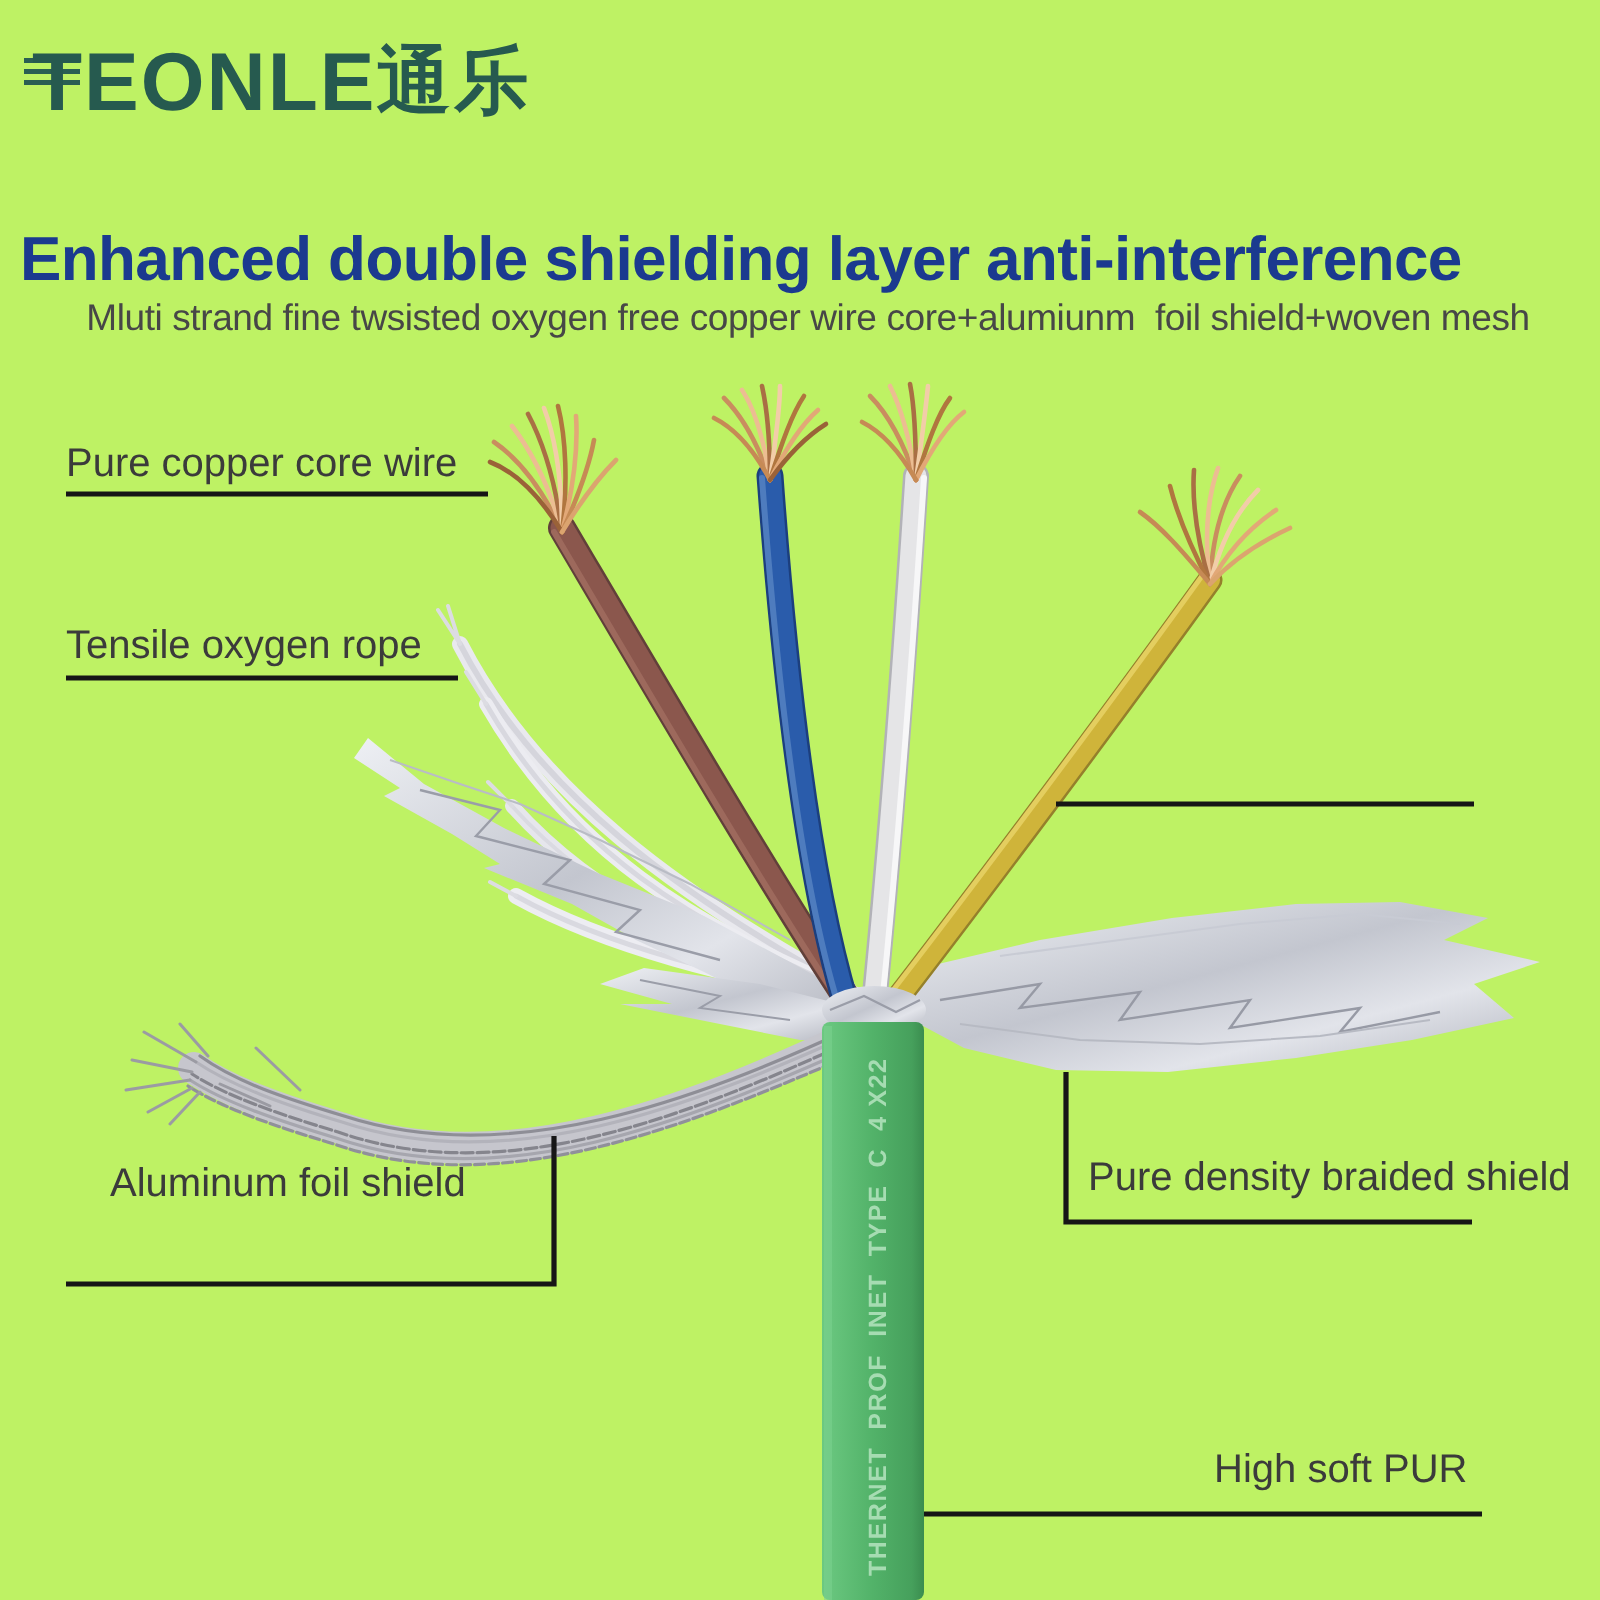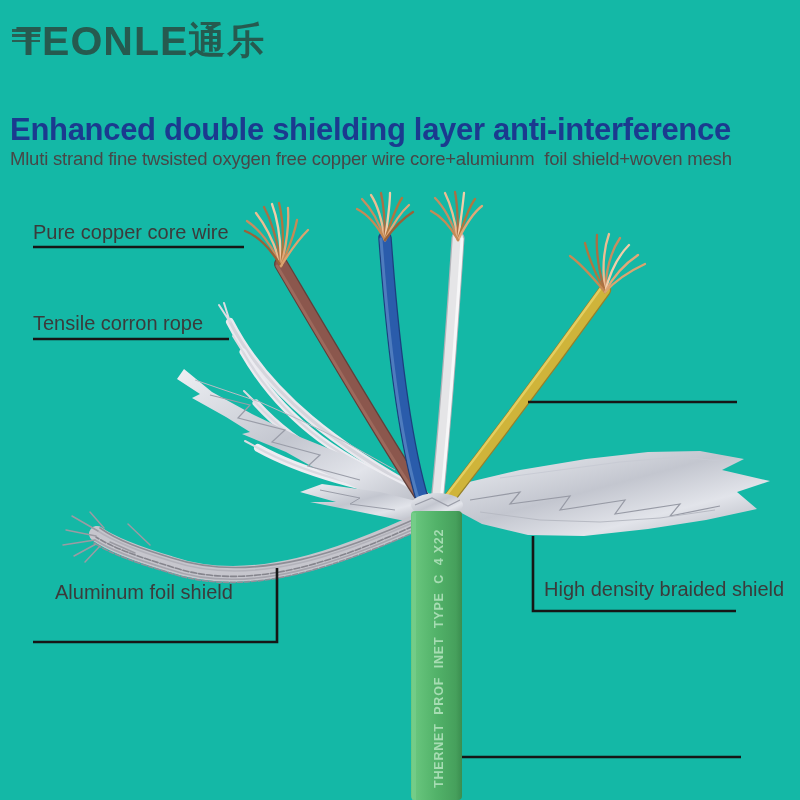--- a/index.html
+++ b/index.html
@@ -1,17 +1,17 @@
 <!DOCTYPE html>
 <html><head>
 <meta charset="utf-8">
 <style>
   html,body{margin:0;padding:0;background:#ffffff;}
   .page{
-    position:relative;width:800px;height:800px;background:#14b8a6;overflow:hidden;
+    position:relative;width:800px;height:800px;background:#bef264;overflow:hidden;
     font-family:"Liberation Sans",sans-serif;
   }
   .logo{
     position:absolute;left:16px;top:16px;z-index:2;
     color:#265a4f;font-weight:800;letter-spacing:1px;
     display:flex;align-items:center;
   }
   .logo-latin{font-size:41px;line-height:46px;}
   .logo-cn{font-size:37px;letter-spacing:2px;}
   .logo-stripes{
@@ -20,21 +20,21 @@
   }
   .headline{
     position:absolute;left:10px;top:90px;width:788px;z-index:2;
     color:#1b3a8f;font-size:31px;font-weight:700;letter-spacing:-0.3px;
     line-height:38px;white-space:nowrap;
   }
   .description{
     position:absolute;left:10px;top:146px;width:788px;z-index:2;
     color:#474747;font-size:18.5px;line-height:25px;letter-spacing:-0.2px;
   }
-  .description span{display:block;white-space:pre;}
+  .description span{display:block;white-space:pre;text-align:center;}
   .lbl{
     position:absolute;z-index:3;color:#3b3b3b;font-size:20px;line-height:24px;white-space:nowrap;
   }
   #lbl-pure-copper{left:33px;top:220px;}
   #lbl-tensile{left:33px;top:311px;}
   #lbl-twisted{left:615px;top:362px;}
   #lbl-braided{left:544px;top:577px;}
   #lbl-aluminum{left:55px;top:580px;}
   #lbl-pur{left:607px;top:723px;}
   svg.cable{position:absolute;left:0;top:0;z-index:1;}
@@ -192,17 +192,18 @@
       <path d="M33,247 H244"></path>
       <path d="M33,339 H229"></path>
       <path d="M528,402 H737"></path>
       <path d="M533,536 V611 H736"></path>
       <path d="M277,568 V642 H33"></path>
       <path d="M462,757 H741"></path>
     </g>
   </svg>
 
   <div class="lbl" id="lbl-pure-copper">Pure copper core wire</div>
-  <div class="lbl" id="lbl-tensile">Tensile corron rope</div>
-  <div class="lbl" id="lbl-braided">High density braided shield</div>
+  <div class="lbl" id="lbl-tensile">Tensile oxygen rope</div>
+  <div class="lbl" id="lbl-braided">Pure density braided shield</div>
   <div class="lbl" id="lbl-aluminum">Aluminum foil shield</div>
+  <div class="lbl" id="lbl-pur">High soft PUR</div>
 
 </div>
 
 </body></html>

